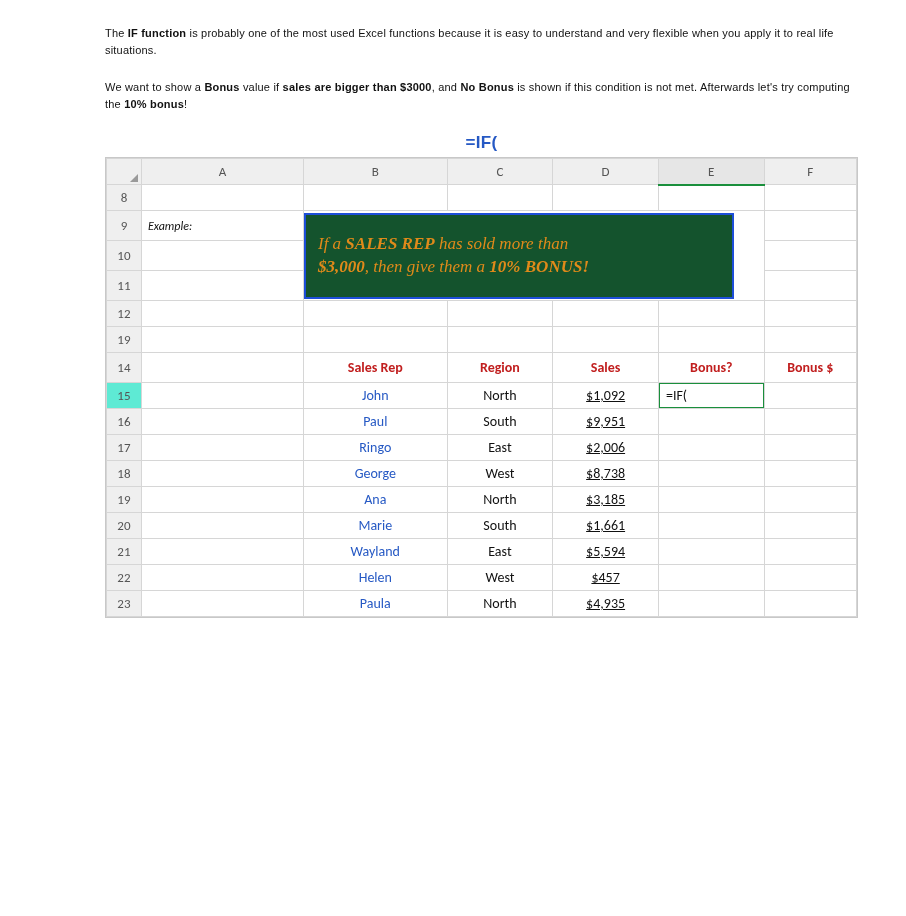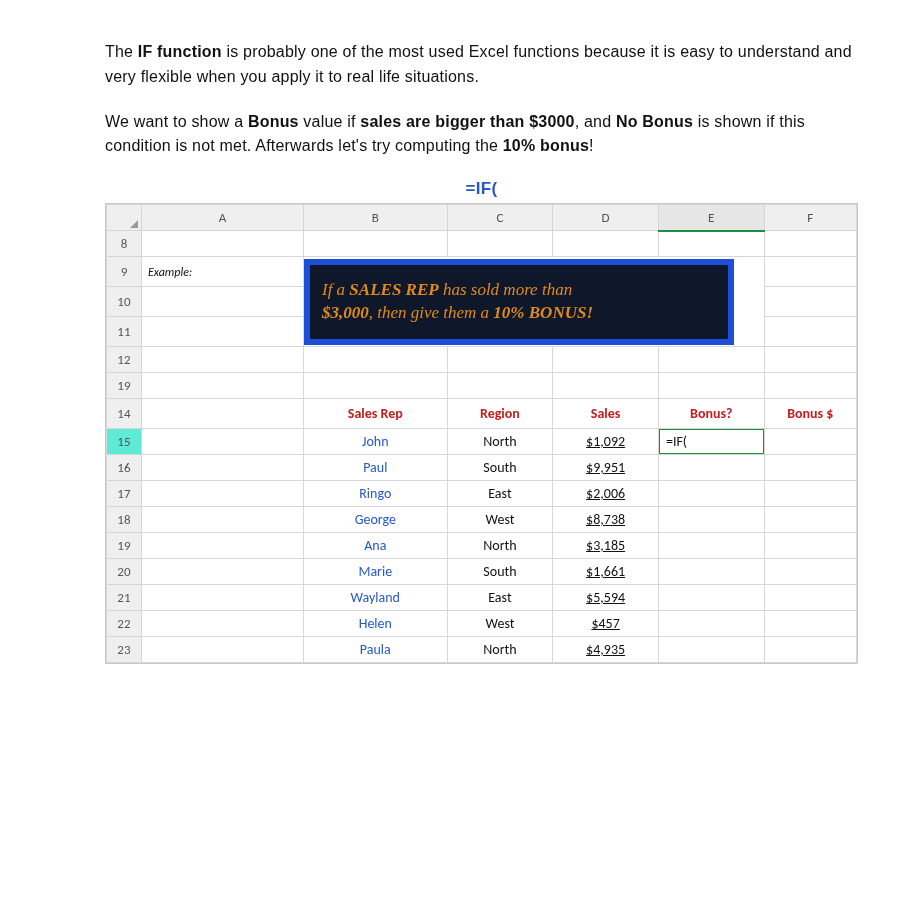--- a/index.html
+++ b/index.html
@@ -1,17 +1,17 @@
 <!DOCTYPE html>
 <html><head>
 <meta charset="utf-8">
 <style>
   html,body{margin:0;padding:0;background:#fff;font-family:"Lucida Sans Unicode","Lucida Grande",Verdana,sans-serif;color:#111;}
   .page{width:906px;min-height:916px;box-sizing:border-box;padding:24px 48px 40px 105px;}
-  .prose p{font-size:16px;line-height:1.55;margin:16px 0 20px 0;letter-spacing:.2px;}
+  .prose p{font-size:11px;line-height:1.55;margin:1px 0 20px 0;letter-spacing:.2px;}
   .prose b{font-weight:700;}
   .step-label{color:#e02020;font-weight:700;}
   .formula-heading{text-align:center;font-weight:700;color:#2659c4;font-size:17px;margin:6px 0 4px 0;letter-spacing:.3px;}
   .sheet-wrap{border:1px solid #c8c8c8;background:#fff;font-family:Calibri,Arial,sans-serif;}
   table.sheet{border-collapse:collapse;width:100%;table-layout:fixed;}
   table.sheet th,table.sheet td{border:1px solid #d6d6d6;height:26px;box-sizing:border-box;font-size:14px;padding:0 6px;overflow:hidden;white-space:nowrap;}
   table.sheet tr:first-child th{background:#efefef;color:#555;font-weight:400;text-align:center;font-size:13px;}
   table.sheet td.rowhead{background:#efefef;color:#555;text-align:center;width:34px;font-size:13px;}
   table.sheet td.rowhead.sel{background:#5eead4;}
   th.colhead.sel{border-bottom:2px solid #1a8f3c !important;background:#e6e6e6 !important;}
@@ -24,21 +24,21 @@
   col.cF{width:90px;}
   .italic{font-style:italic;}
   .center{text-align:center;}
   .hdr-red{color:#c11f1f;font-weight:700;font-size:17px;}
   .hdr-red-big{color:#c11f1f;font-weight:700;font-size:20px;}
   .link-blue{color:#2659c4;}
   .sales{color:#111;text-decoration:underline;}
   .sel-cell{position:relative;padding:0 !important;}
   .sel-cell .sel-box{position:absolute;inset:-1px;border:2px solid #1a8f3c;background:#fff;display:flex;align-items:center;padding-left:6px;font-size:14px;}
   .callout-host{position:relative;padding:0 !important;border:none !important;}
-  .callout{position:absolute;left:0;top:2px;width:430px;height:86px;border:6px solid #1d4ed8;background:#0f172a;display:flex;flex-direction:column;justify-content:center;padding:6px 12px;box-sizing:border-box;font-family:"Comic Sans MS","Segoe Script",cursive;color:#e08a1a;font-size:17px;line-height:1.35;font-style:italic;z-index:5;}
+  .callout{position:absolute;left:0;top:2px;width:430px;height:86px;border:2px solid #1d4ed8;background:#14532d;display:flex;flex-direction:column;justify-content:center;padding:6px 12px;box-sizing:border-box;font-family:"Comic Sans MS","Segoe Script",cursive;color:#e08a1a;font-size:17px;line-height:1.35;font-style:italic;z-index:5;}
   .callout b{font-weight:700;}
   tr.tall td{height:30px;}
   .corner{background:#efefef !important;position:relative;}
   .corner::after{content:"";position:absolute;right:3px;bottom:2px;width:0;height:0;border-left:8px solid transparent;border-bottom:8px solid #9a9a9a;}
 </style>
 </head>
 <body>
 
 <div class="page">
   <div class="prose">

